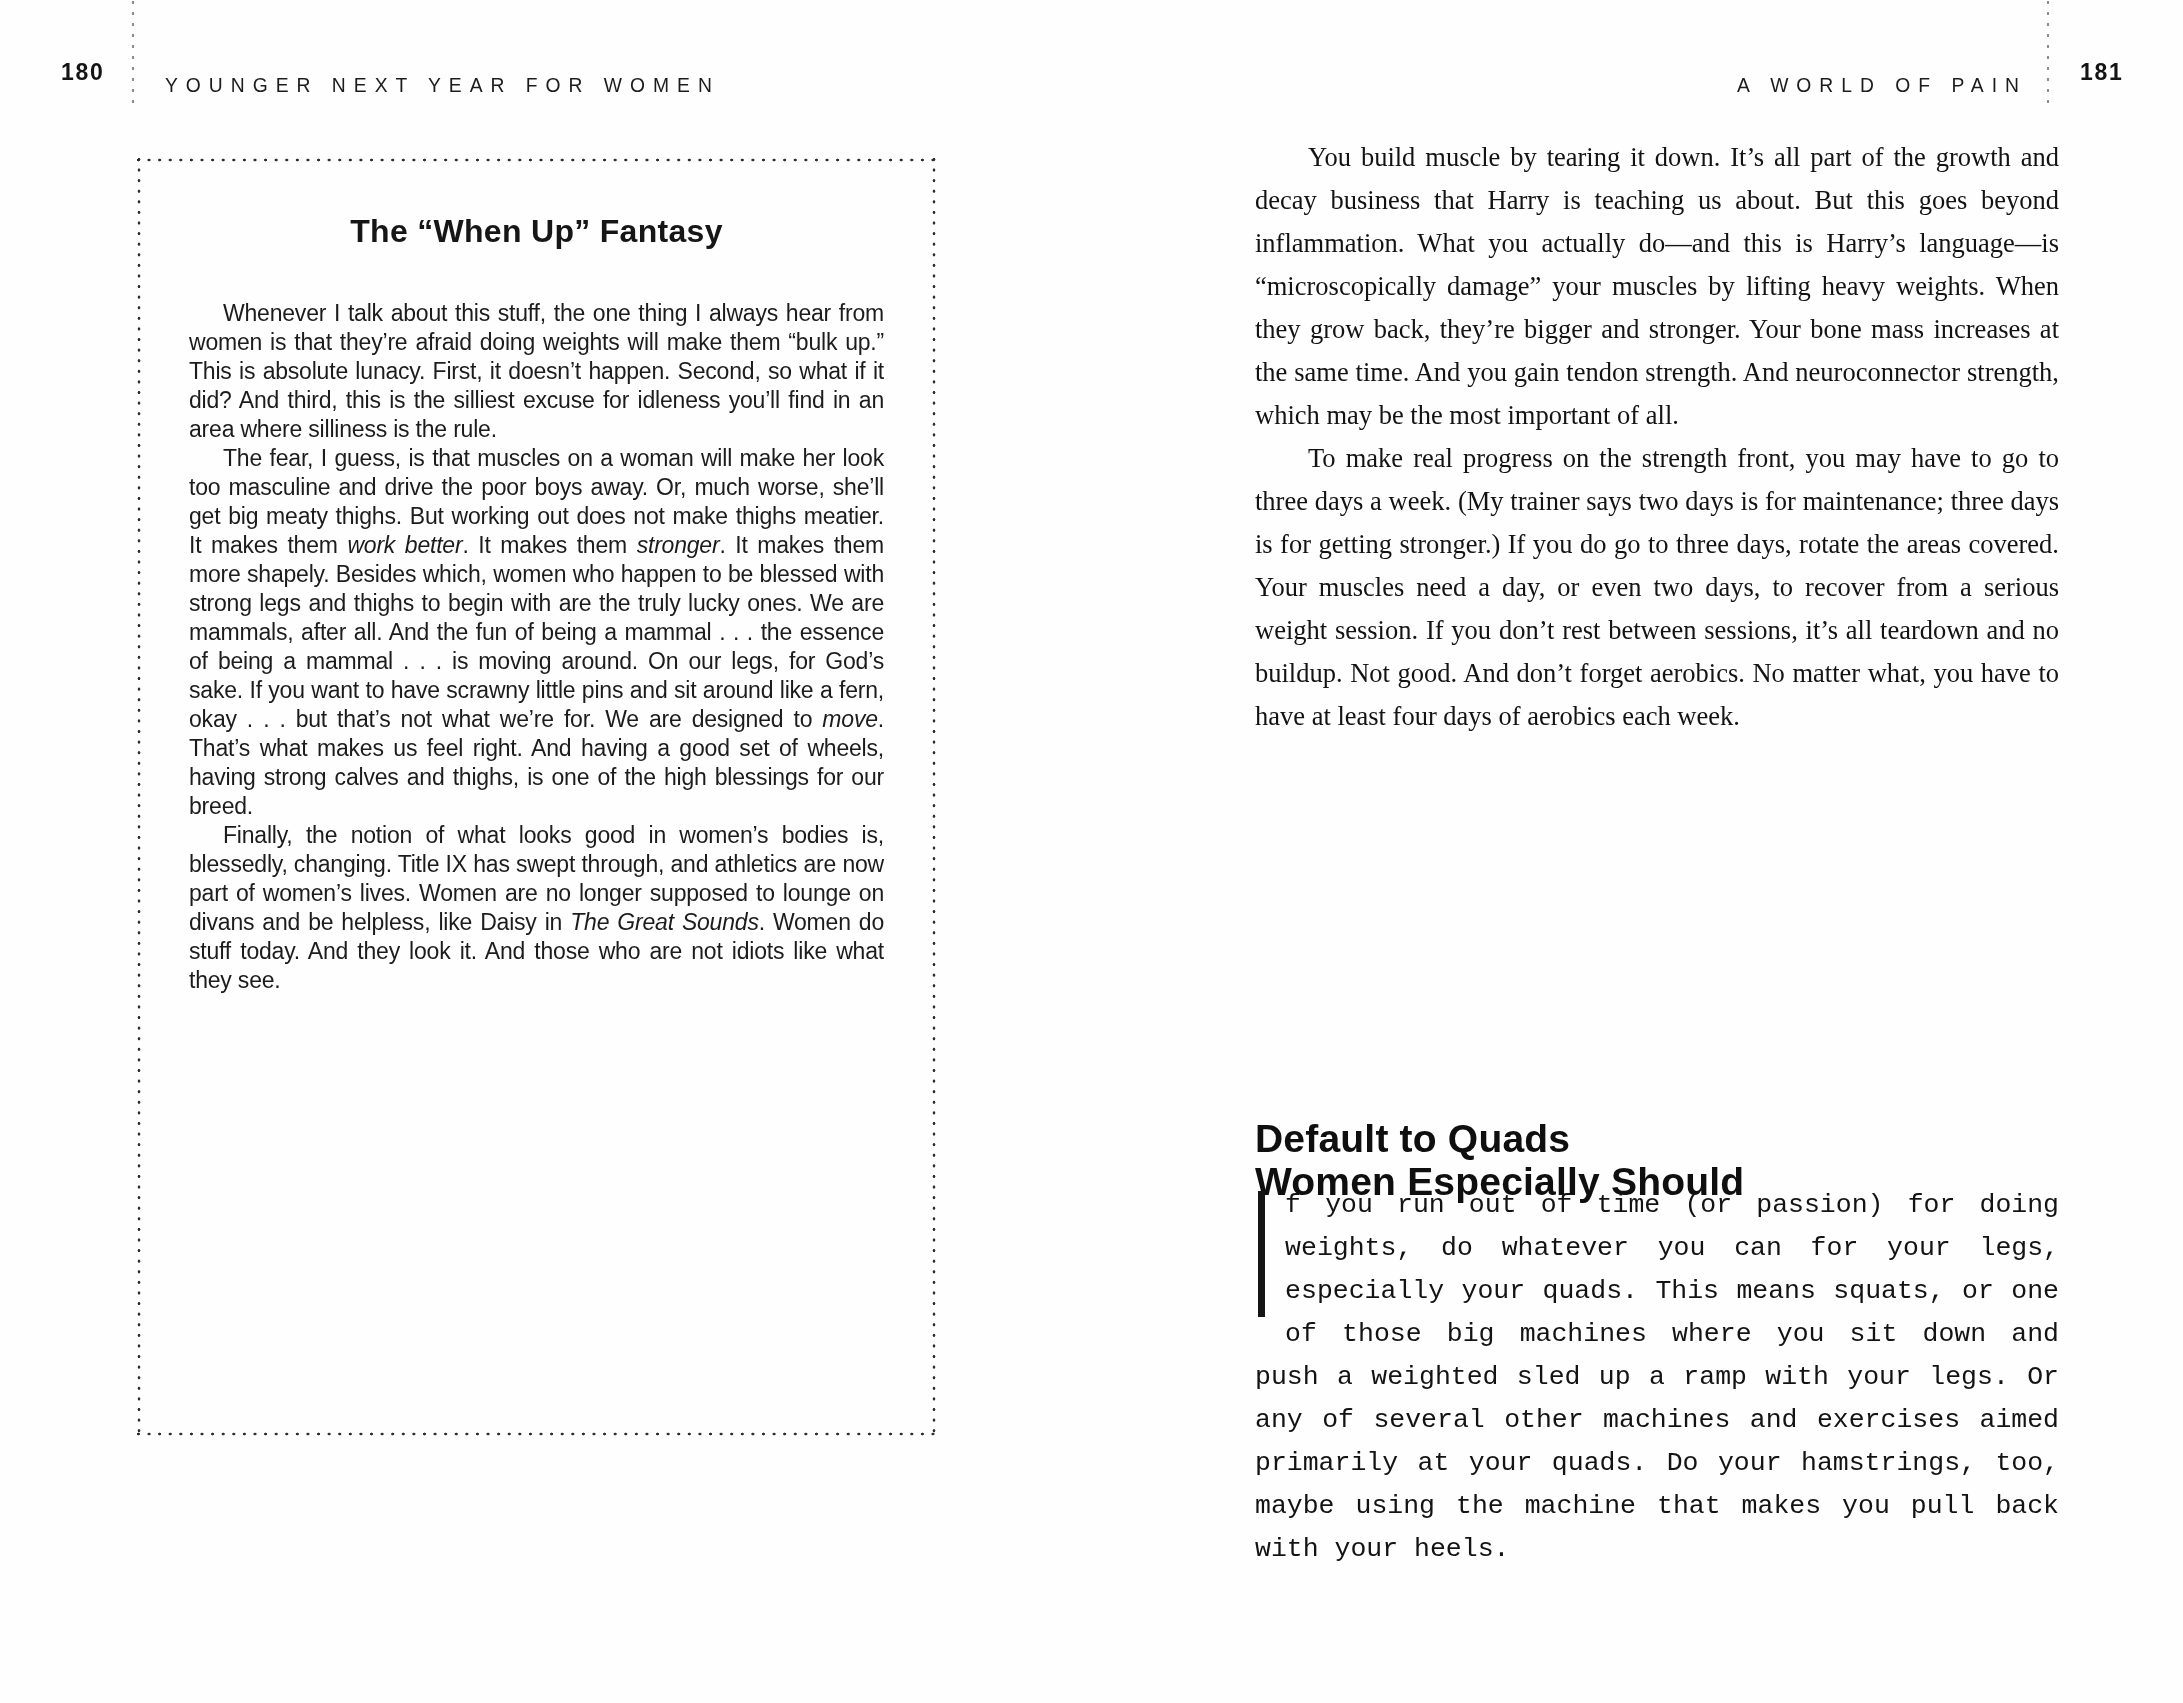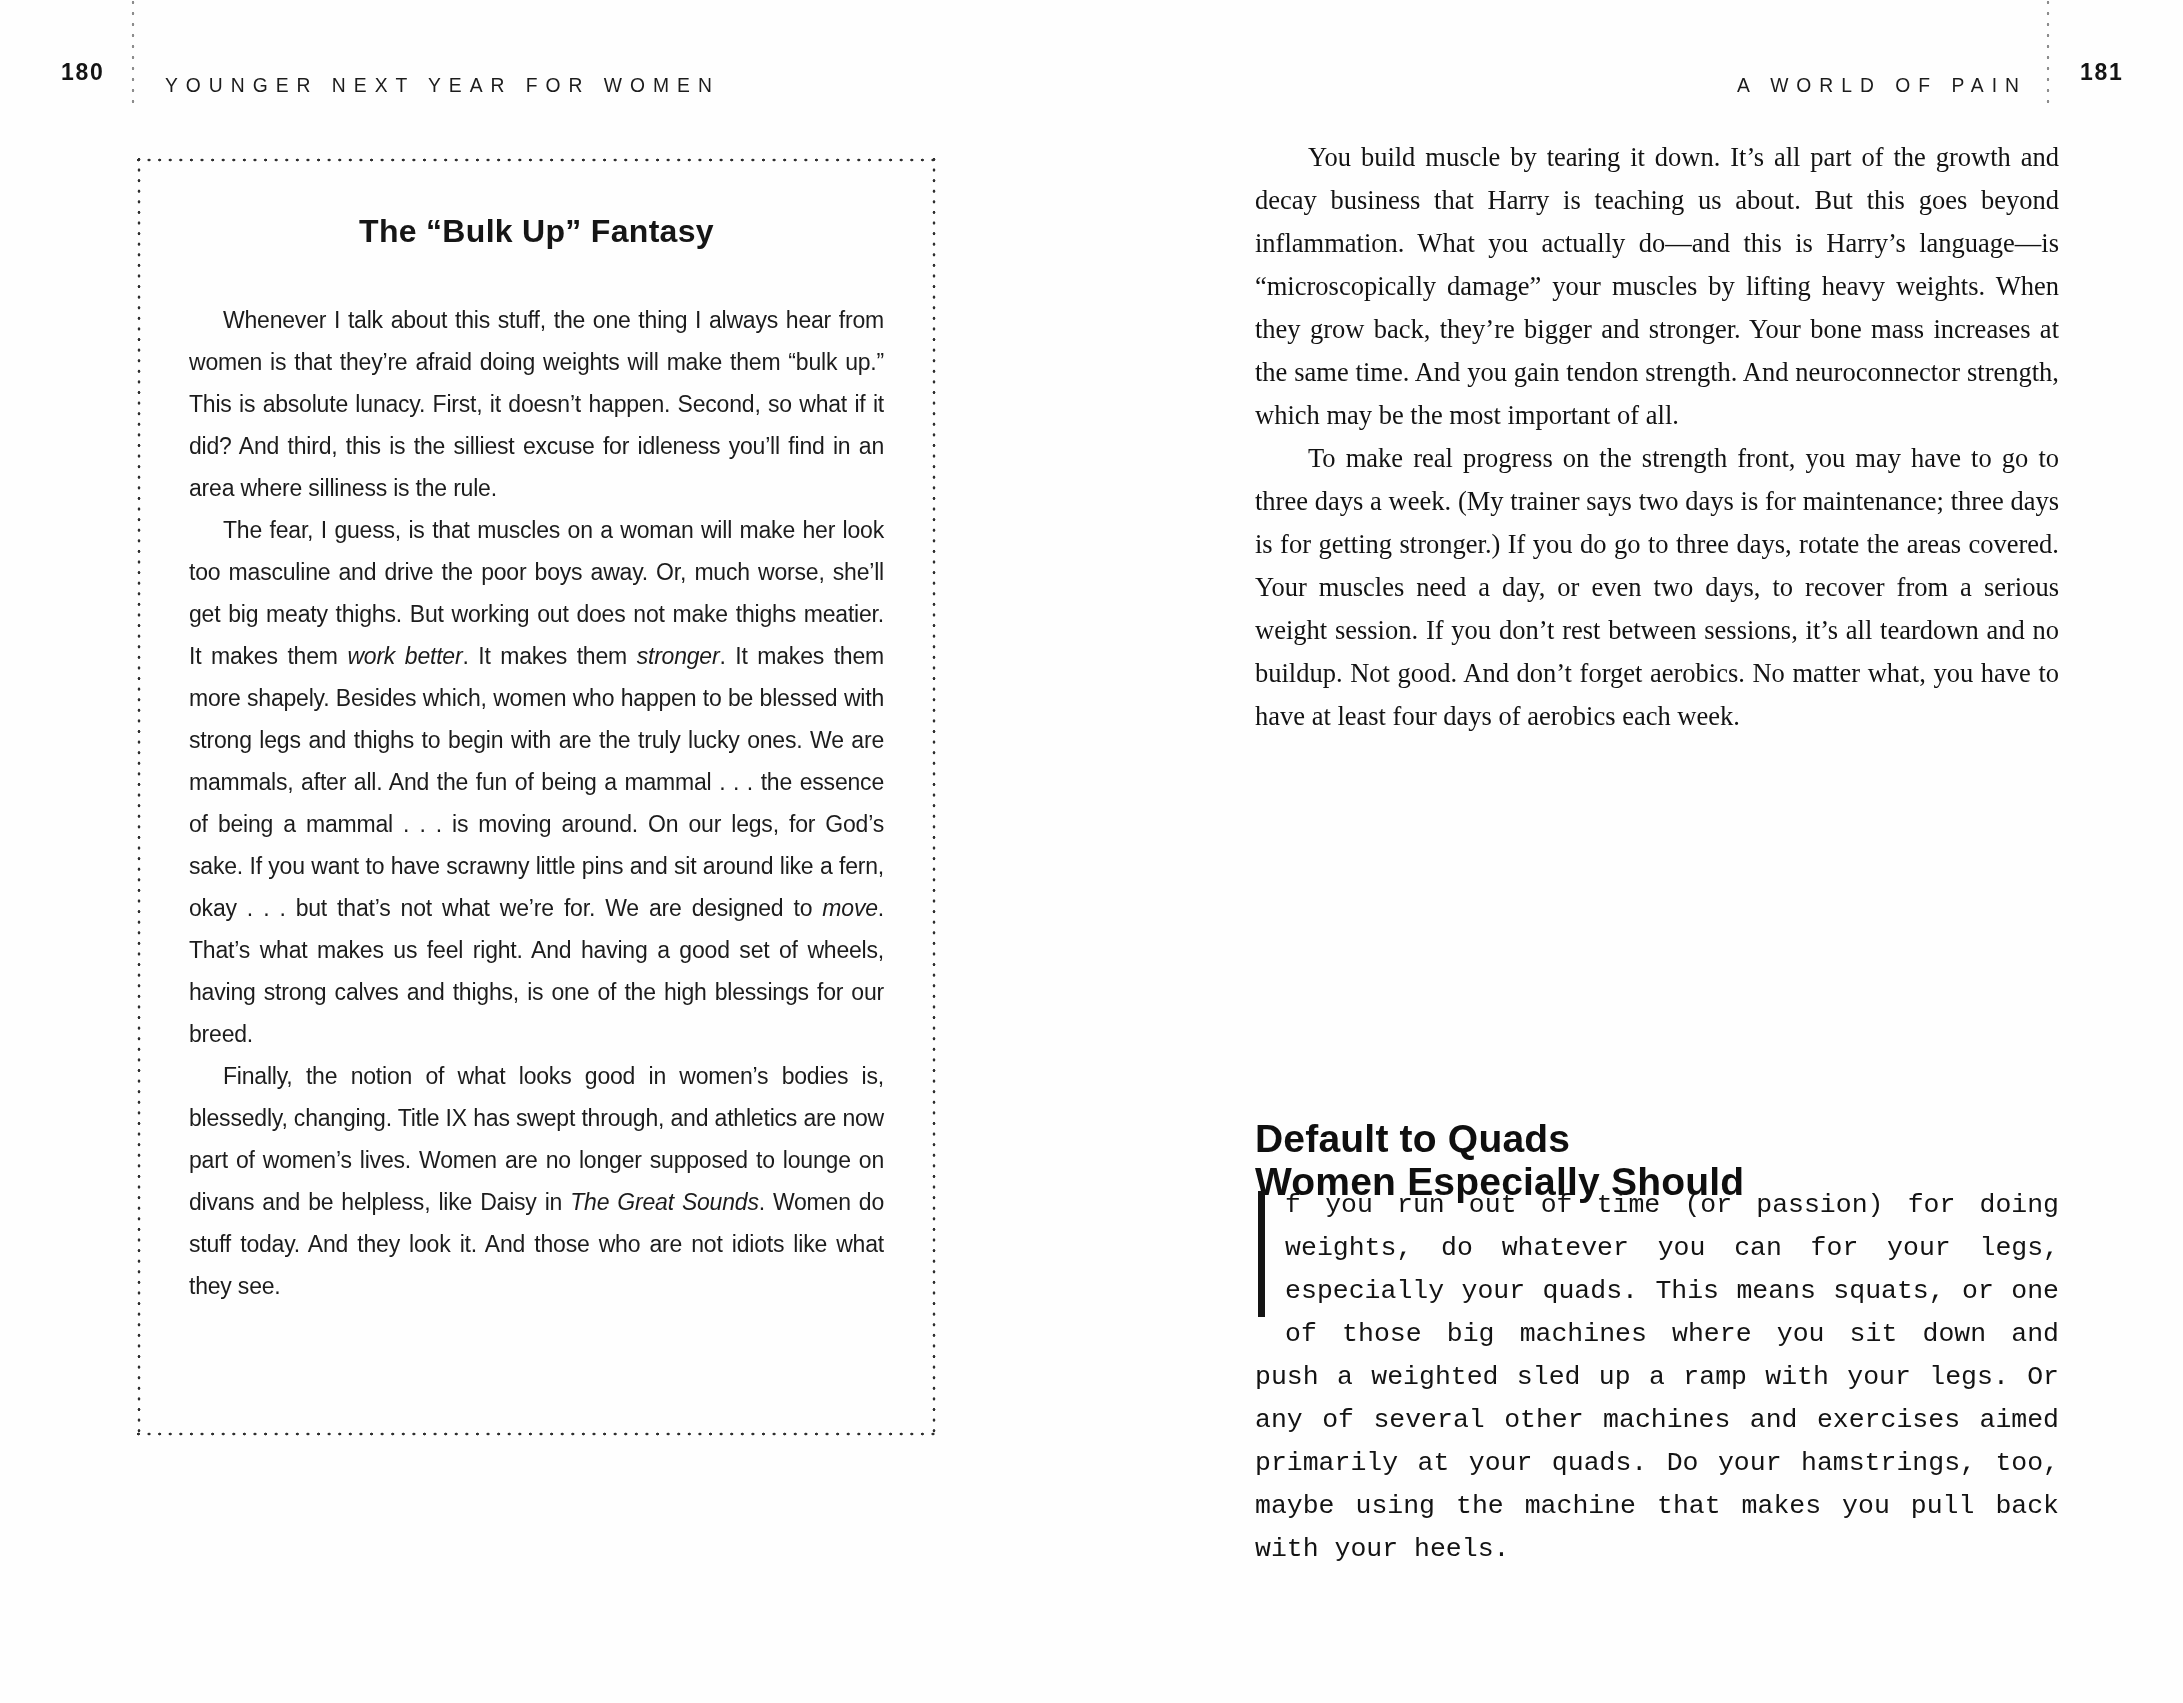--- a/index.html
+++ b/index.html
@@ -48,21 +48,21 @@
     background-position:left top,left bottom,left top,right top;
     background-repeat:repeat-x,repeat-x,repeat-y,repeat-y;
   }
   .box-title{
     text-align:center;
     font-weight:700;font-size:32px;letter-spacing:0.3px;color:#161616;
     margin:0 0 49px 0;
   }
   .box-body p{
     margin:0;
-    font-size:23px;line-height:42px;letter-spacing:-0.2px;
+    font-size:23px;line-height:29px;letter-spacing:-0.2px;
     text-align:justify;text-indent:34px;color:#1c1c1c;
   }
   
   .serif-col{
     position:absolute;left:1255px;top:136px;width:804px;
     font-family:"Liberation Serif",serif;
     font-size:26.5px;line-height:43px;color:#131313;
     text-align:justify;
   }
   .serif-col p{margin:0;}
@@ -95,21 +95,21 @@
 
   <div class="folio folio-left">180</div>
   <div class="vrule vrule-left"></div>
   <div class="runhead runhead-left">YOUNGER NEXT YEAR FOR WOMEN</div>
 
   <div class="runhead runhead-right">A WORLD OF PAIN</div>
   <div class="vrule vrule-right"></div>
   <div class="folio folio-right">181</div>
 
   <div class="fantasy-box">
-    <h2 class="box-title">The “Bulk Up” Fantasy</h2>
+    <h2 class="box-title">The “When Up” Fantasy</h2>
     <div class="box-body">
       <p>Whenever I talk about this stuff, the one thing I always hear from women is that they’re afraid doing weights will make them “bulk up.” This is absolute lunacy. First, it doesn’t happen. Second, so what if it did? And third, this is the silliest excuse for idleness you’ll find in an area where silliness is the rule.</p>
       <p>The fear, I guess, is that muscles on a woman will make her look too masculine and drive the poor boys away. Or, much worse, she’ll get big meaty thighs. But working out does not make thighs meatier. It makes them <i>work better</i>. It makes them <i>stronger</i>. It makes them more shapely. Besides which, women who happen to be blessed with strong legs and thighs to begin with are the truly lucky ones. We are mammals, after all. And the fun of being a mammal . . . the essence of being a mammal . . . is moving around. On our legs, for God’s sake. If you want to have scrawny little pins and sit around like a fern, okay . . . but that’s not what we’re for. We are designed to <i>move</i>. That’s what makes us feel right. And having a good set of wheels, having strong calves and thighs, is one of the high blessings for our breed.</p>
       <p>Finally, the notion of what looks good in women’s bodies is, blessedly, changing. Title IX has swept through, and athletics are now part of women’s lives. Women are no longer supposed to lounge on divans and be helpless, like Daisy in <i>The Great Sounds</i>. Women do stuff today. And they look it. And those who are not idiots like what they see.</p>
     </div>
   </div>
 
   <div class="serif-col">
     <p class="indent">You build muscle by tearing it down. It’s all part of the growth and decay business that Harry is teaching us about. But this goes beyond inflammation. What you actually do—and this is Harry’s language—is “microscopically damage” your muscles by lifting heavy weights. When they grow back, they’re bigger and stronger. Your bone mass increases at the same time. And you gain tendon strength. And neuroconnector strength, which may be the most important of all.</p>
     <p class="indent">To make real progress on the strength front, you may have to go to three days a week. (My trainer says two days is for maintenance; three days is for getting stronger.) If you do go to three days, rotate the areas covered. Your muscles need a day, or even two days, to recover from a serious weight session. If you don’t rest between sessions, it’s all teardown and no buildup. Not good. And don’t forget aerobics. No matter what, you have to have at least four days of aerobics each week.</p>

